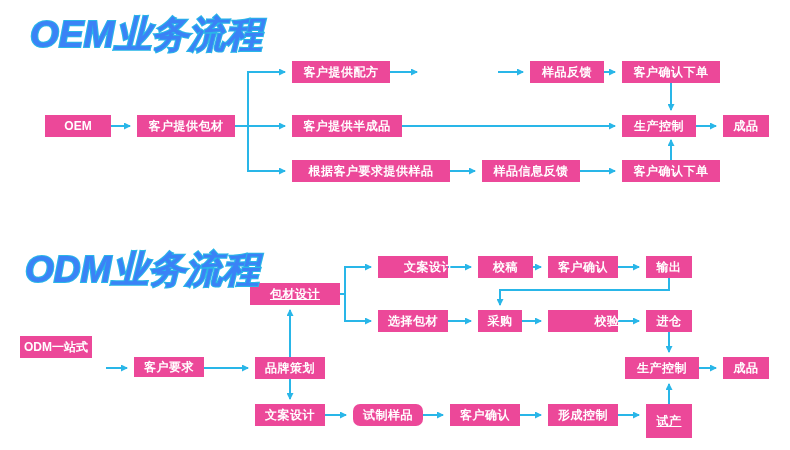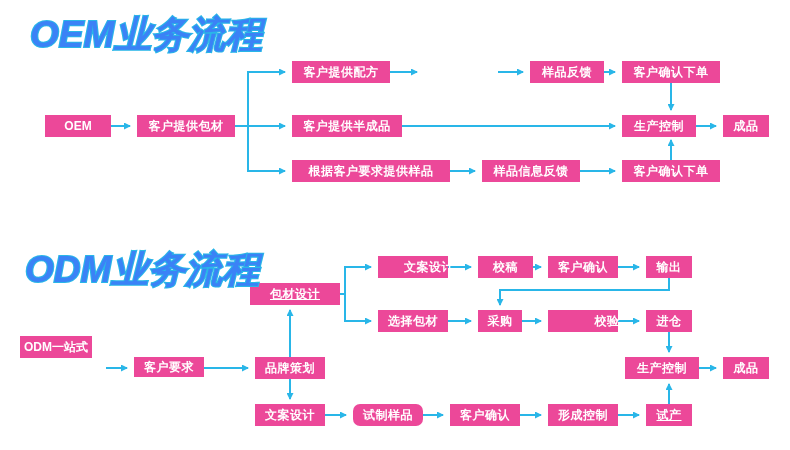--- a/index.html
+++ b/index.html
@@ -141,15 +141,15 @@
   <div class="node" style="left:646px;top:310px;width:46px;height:22px;">进仓</div>
   <div class="node lat" style="left:20px;top:336px;width:72px;height:22px;">ODM一站式</div>
   <div class="node" style="left:134px;top:357px;width:70px;height:20px;">客户要求</div>
   <div class="node" style="left:255px;top:357px;width:70px;height:22px;">品牌策划</div>
   <div class="node" style="left:625px;top:357px;width:74px;height:22px;">生产控制</div>
   <div class="node" style="left:723px;top:357px;width:46px;height:22px;">成品</div>
   <div class="node" style="left:255px;top:404px;width:70px;height:22px;">文案设计</div>
   <div class="node" style="left:353px;top:404px;width:70px;height:22px;border-radius:7px;">试制样品</div>
   <div class="node" style="left:450px;top:404px;width:70px;height:22px;">客户确认</div>
   <div class="node" style="left:548px;top:404px;width:70px;height:22px;">形成控制</div>
-  <div class="node" style="left:646px;top:404px;width:46px;height:22px;text-decoration:underline;">试产</div>
+  <div class="node" style="left:646px;top:404px;width:46px;height:34px;text-decoration:underline;">试产</div>
 
 </div>
 
 </body></html>

